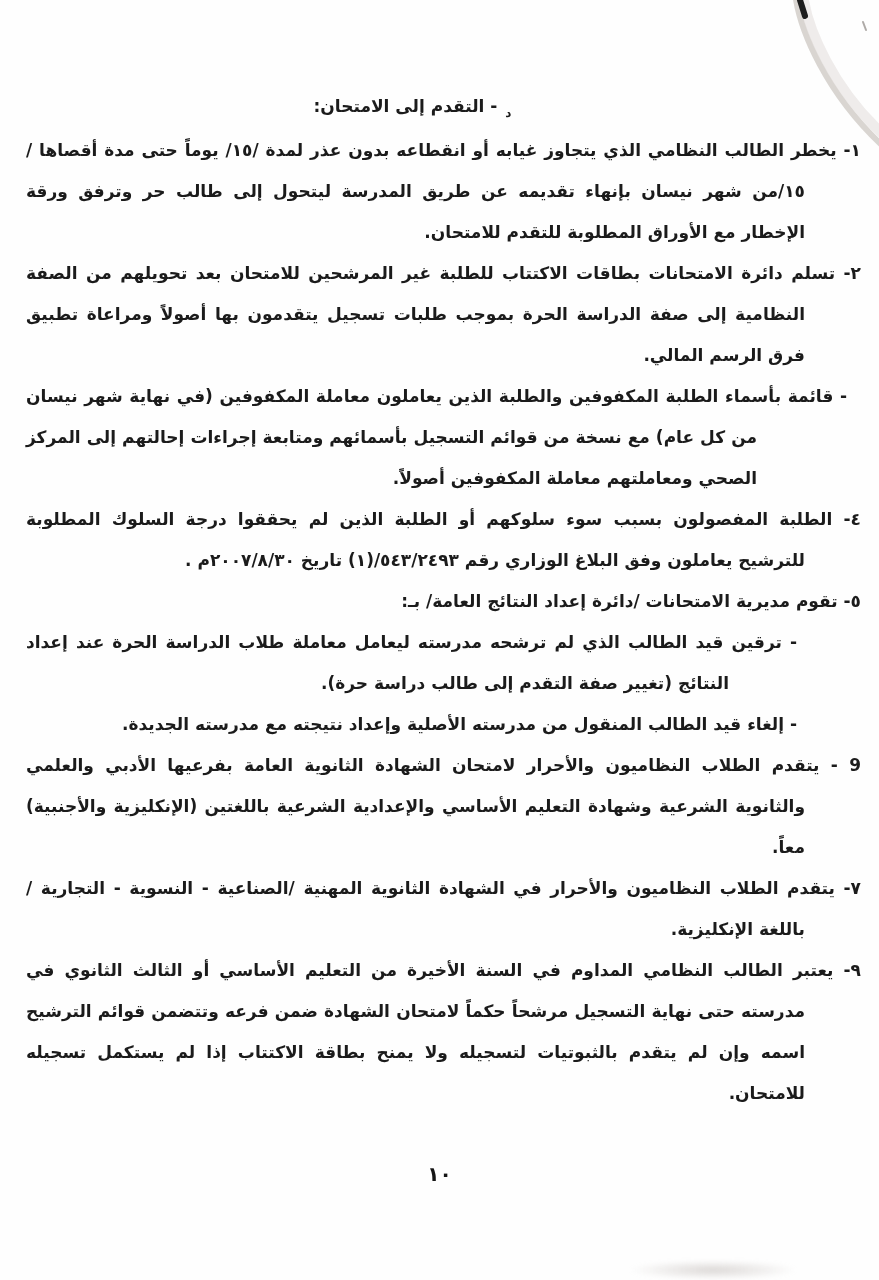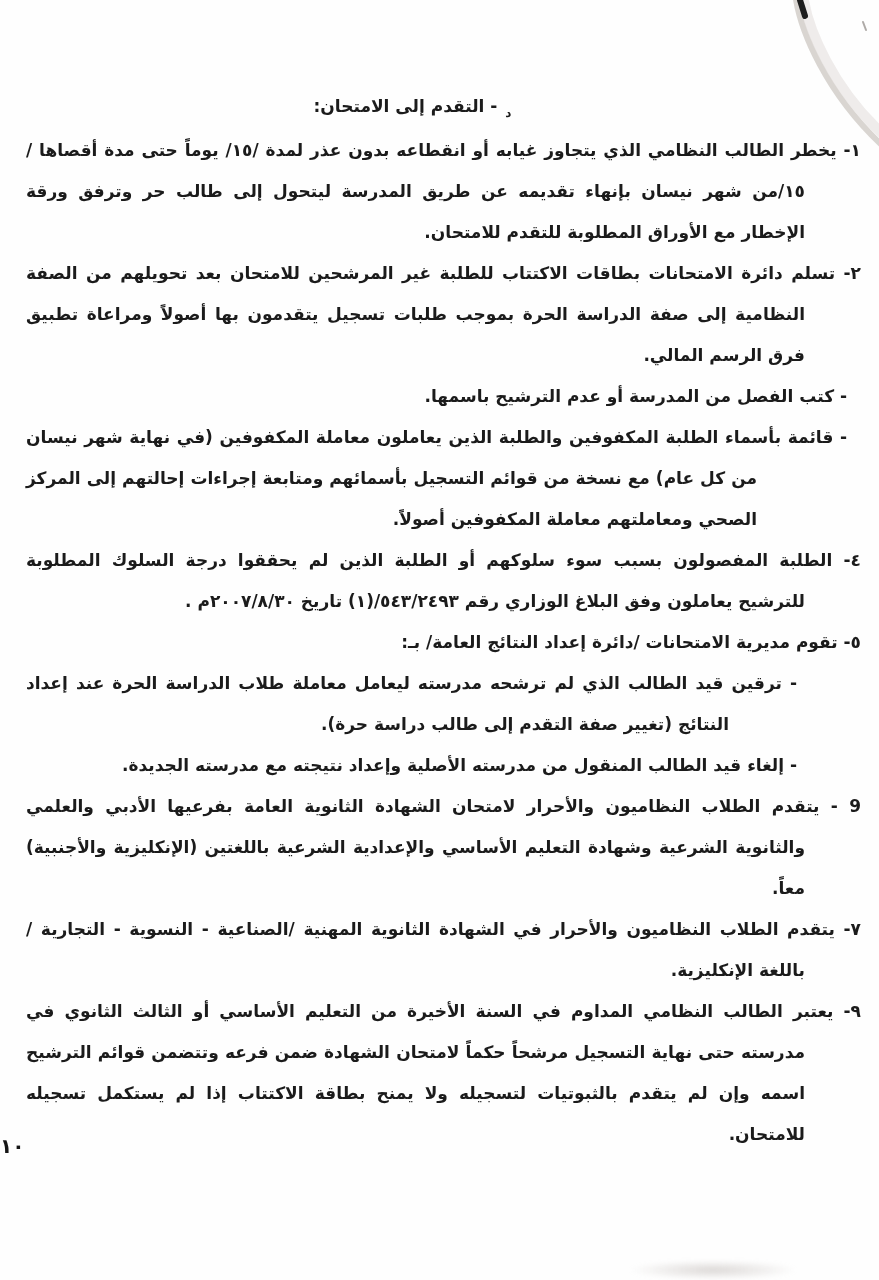--- a/index.html
+++ b/index.html
@@ -42,22 +42,22 @@
   .sub{
     padding-right:104px;
     text-indent:-90px;
   }
   .sub-deep{
     padding-right:132px;
     text-indent:-68px;
   }
   .pagenum{
     position:absolute;
-    top:1134px;left:0;right:0;
-    text-align:left;
+    top:1162px;left:0;right:0;
+    text-align:center;
     direction:rtl;
     font-size:20px;
     font-weight:700;
     color:#151515;
   }
   .curl{
     position:absolute;
     top:0;right:0;
     width:120px;height:170px;
     pointer-events:none;
@@ -83,21 +83,20 @@
   </svg>
 
   <div class="doc" dir="rtl">
 
     <p class="heading"><span class="dal">د</span> <span>-</span> <span>التقدم إلى الامتحان:</span></p>
 
     <p class="item">١- يخطر الطالب النظامي الذي يتجاوز غيابه أو انقطاعه بدون عذر لمدة /١٥/ يوماً حتى مدة أقصاها /١٥/من شهر نيسان بإنهاء تقديمه عن طريق المدرسة ليتحول إلى طالب حر وترفق ورقة الإخطار مع الأوراق المطلوبة للتقدم للامتحان.</p>
 
     <p class="item">٢- تسلم دائرة الامتحانات بطاقات الاكتتاب للطلبة غير المرشحين للامتحان بعد تحويلهم من الصفة النظامية إلى صفة الدراسة الحرة بموجب طلبات تسجيل يتقدمون بها أصولاً ومراعاة تطبيق فرق الرسم المالي.</p>
 
-    <p class="sub">- كتب الفصل من المدرسة أو عدم الترشيح باسمها.</p>
     <p class="sub">- قائمة بأسماء الطلبة المكفوفين والطلبة الذين يعاملون معاملة المكفوفين (في نهاية شهر نيسان من كل عام) مع نسخة من قوائم التسجيل بأسمائهم ومتابعة إجراءات إحالتهم إلى المركز الصحي ومعاملتهم معاملة المكفوفين أصولاً.</p>
 
     <p class="item">٤- الطلبة المفصولون بسبب سوء سلوكهم أو الطلبة الذين لم يحققوا درجة السلوك المطلوبة للترشيح يعاملون وفق البلاغ الوزاري رقم ٥٤٣/٢٤٩٣/(١) تاريخ ٢٠٠٧/٨/٣٠م .</p>
 
     <p class="item">٥- تقوم مديرية الامتحانات /دائرة إعداد النتائج العامة/ بـ:</p>
     <p class="sub sub-deep">- ترقين قيد الطالب الذي لم ترشحه مدرسته ليعامل معاملة طلاب الدراسة الحرة عند إعداد النتائج (تغيير صفة التقدم إلى طالب دراسة حرة).</p>
     <p class="sub sub-deep">- إلغاء قيد الطالب المنقول من مدرسته الأصلية وإعداد نتيجته مع مدرسته الجديدة.</p>
 
     <p class="item">9 - يتقدم الطلاب النظاميون والأحرار لامتحان الشهادة الثانوية العامة بفرعيها الأدبي والعلمي والثانوية الشرعية وشهادة التعليم الأساسي والإعدادية الشرعية باللغتين (الإنكليزية والأجنبية) معاً.</p>
 

